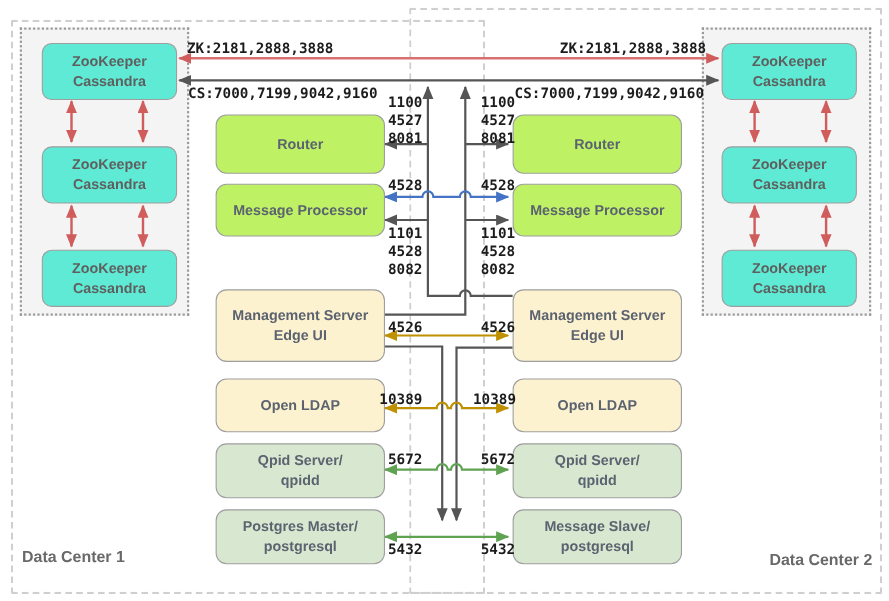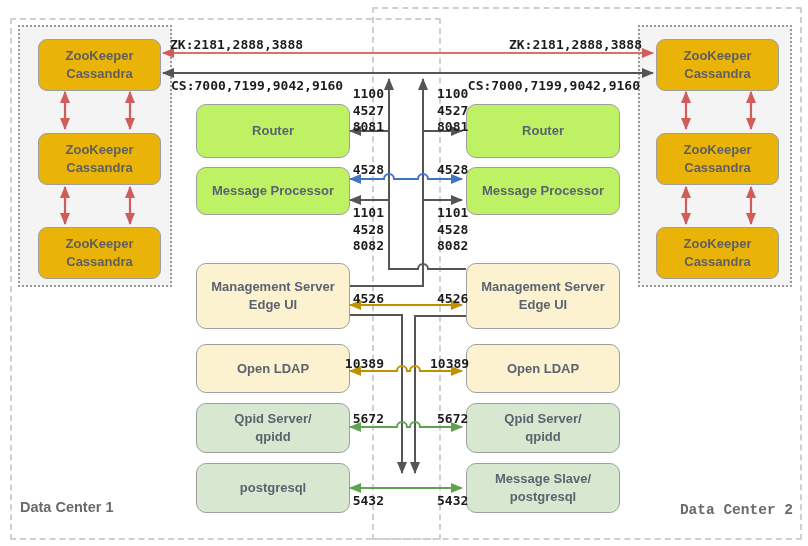--- a/index.html
+++ b/index.html
@@ -5,21 +5,21 @@
   html,body{margin:0;padding:0;background:#fff;}
   #stage{position:relative;width:808px;height:546px;background:#fff;overflow:hidden;
          font-family:"Liberation Sans",sans-serif;}
   .dc-rect{position:absolute;border:2px dashed #cfcfcf;border-radius:2px;z-index:0;background:transparent;}
   .dotted-group{position:absolute;background:#f4f4f4;border:2px dotted #9a9a9a;z-index:0;}
   svg.wires{position:absolute;left:0;top:0;z-index:1;}
   .box{position:absolute;display:flex;flex-direction:column;align-items:center;justify-content:center;
        border:1.6px solid #9e9e9e;border-radius:10px;z-index:2;
        font-weight:bold;font-size:13px;line-height:18px;color:#5b6270;text-align:center;}
   .box span{display:block;}
-  .pink{background:#eab308;color:#5f5f5f;border-radius:9px;}
+  .pink{background:#5eead4;color:#5f5f5f;border-radius:9px;}
   .blue{background:#bef264;}
   .yellow{background:#fdf2cf;}
   .green{background:#d8e8d0;}
   .port{position:absolute;z-index:3;font-family:"DejaVu Sans Mono",monospace;
         font-size:13px;line-height:15px;font-weight:bold;color:#1c1c1c;white-space:nowrap;}
   .port span{display:block;line-height:16.5px;}
   .alignR{text-align:right;}
   .dc-label{position:absolute;z-index:3;font-weight:bold;font-size:14.5px;color:#696969;white-space:nowrap;}
 </style>
 </head>
@@ -128,20 +128,21 @@
     <span>Edge UI</span>
   </div>
   <div class="box yellow" style="left:196px;top:344px;width:152px;height:47px;">
     <span>Open LDAP</span>
   </div>
   <div class="box green" style="left:196px;top:403px;width:152px;height:48px;">
     <span>Qpid Server/</span>
     <span>qpidd</span>
   </div>
   <div class="box green" style="left:196px;top:463px;width:152px;height:48px;">
+    <span>Postgres Master/</span>
     <span>postgresql</span>
   </div>
 
   <div class="box blue" style="left:466px;top:104px;width:152px;height:52px;">
     <span>Router</span>
   </div>
   <div class="box blue" style="left:466px;top:167px;width:152px;height:46px;">
     <span>Message Processor</span>
   </div>
   <div class="box yellow" style="left:466px;top:263px;width:152px;height:64px;">
@@ -196,15 +197,15 @@
   <div class="port alignR" style="right:424px;top:356px;">10389</div>
   <div class="port" style="left:430px;top:356px;">10389</div>
 
   <div class="port alignR" style="right:424px;top:411px;">5672</div>
   <div class="port" style="left:437px;top:411px;">5672</div>
 
   <div class="port alignR" style="right:424px;top:493px;">5432</div>
   <div class="port" style="left:437px;top:493px;">5432</div>
 
   <div class="dc-label" style="left:20px;top:499px;">Data Center 1</div>
-  <div class="dc-label" style="right:15px;top:502px;text-align:center;font-family:Liberation Mono, monospace;">Data Center 2</div>
+  <div class="dc-label" style="right:15px;top:502px;text-align:center;">Data Center 2</div>
 
 </div>
 
 </body></html>

